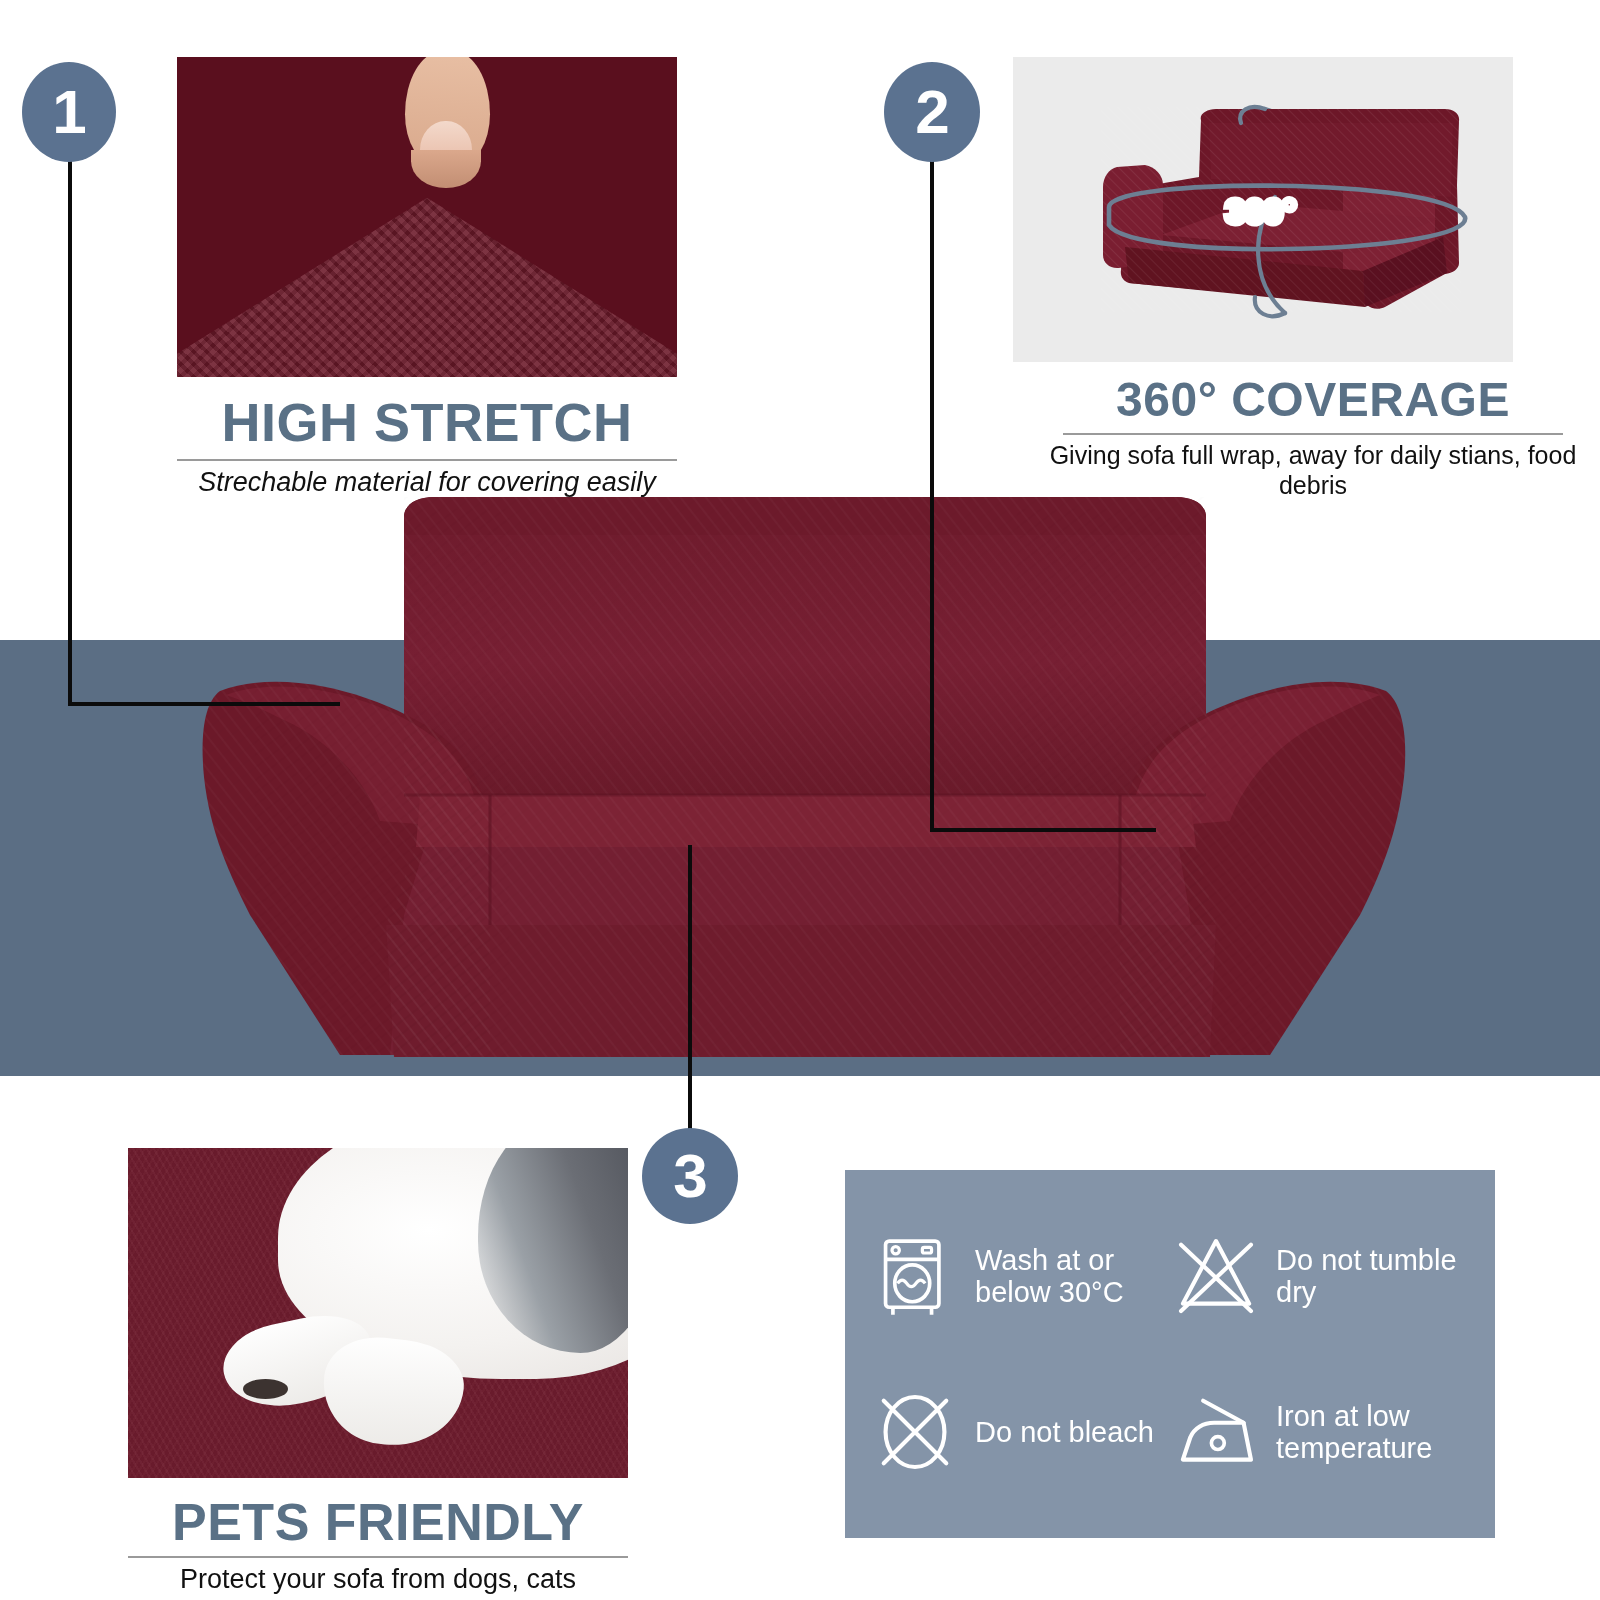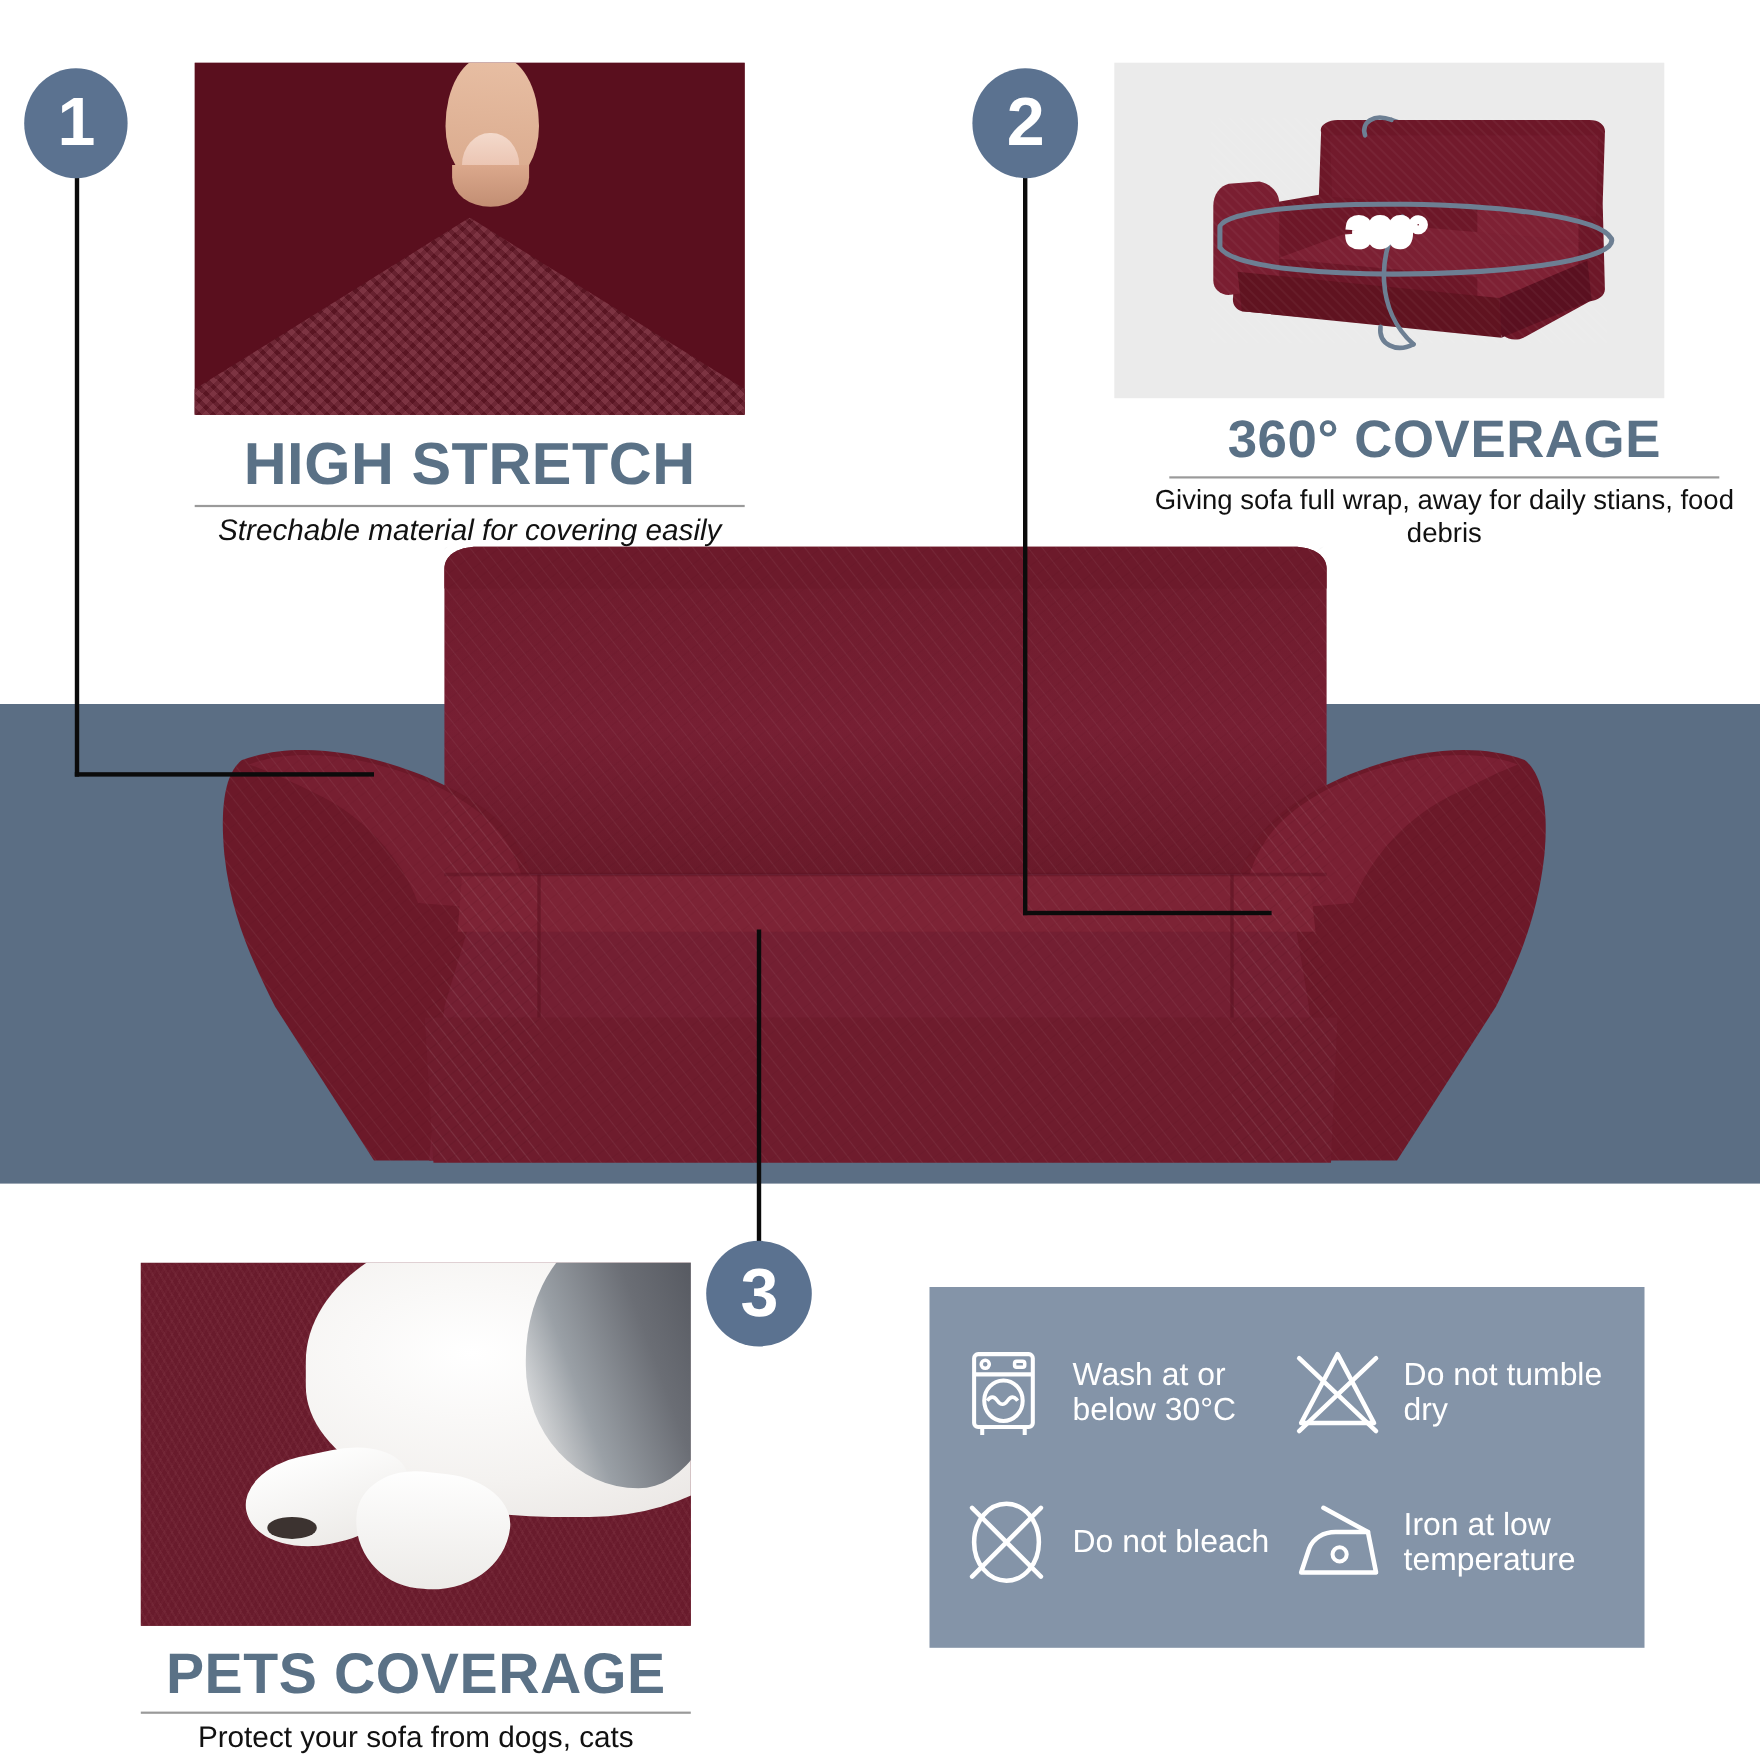--- a/index.html
+++ b/index.html
@@ -85,21 +85,21 @@
   .paw{position:absolute;background:linear-gradient(175deg,#ffffff,#eceae7);}
   .paw1{left:19%;top:52%;width:30%;height:25%;border-radius:38% 42% 50% 46%/46% 42% 58% 54%;transform:rotate(-12deg);}
   .paw2{left:39%;top:58%;width:28%;height:32%;border-radius:40% 44% 52% 44%/42% 40% 60% 58%;transform:rotate(6deg);}
   .pad{position:absolute;left:23%;top:70%;width:9%;height:6%;border-radius:50%;
      background:#3c3330;}
 
   
   .svgbox{position:absolute;inset:0;}
 
   
-  #care{position:absolute;left:845px;top:1170px;width:650px;height:328px;
+  #care{position:absolute;left:845px;top:1170px;width:650px;height:368px;
         background:#8494a8;z-index:25;}
   .care-grid{position:absolute;inset:0;display:grid;
      grid-template-columns:1fr 1fr;grid-template-rows:1fr 1fr;
      padding:28px 24px;box-sizing:border-box;}
   .care-cell{display:flex;align-items:center;gap:14px;}
   .care-ic{flex:0 0 auto;width:92px;height:92px;}
   .care-tx{color:#ffffff;font-size:29px;line-height:1.12;}
 
   
   #mainsofa{position:absolute;left:190px;top:495px;width:1230px;height:585px;z-index:28;}
@@ -245,21 +245,21 @@
   <div class="panel" id="panel3">
     <div class="photo">
       <div class="dog-bg"></div>
       <div class="tex-herr"></div>
       <div class="dog-body"></div>
       <div class="dog-dark"></div>
       <div class="paw paw1"></div>
       <div class="paw paw2"></div>
       <div class="pad"></div>
     </div>
-    <h2>PETS COVERAGE</h2>
+    <h2>PETS FRIENDLY</h2>
     <div class="rule"></div>
     <p>Protect your sofa from dogs, cats scratching or bite</p>
   </div>
 
   <div id="care">
     <div class="care-grid">
 
       <div class="care-cell">
         <svg class="care-ic" viewBox="0 0 100 100">
           <rect x="18" y="12" width="58" height="72" rx="4" fill="none" stroke="#fff" stroke-width="4"></rect>

